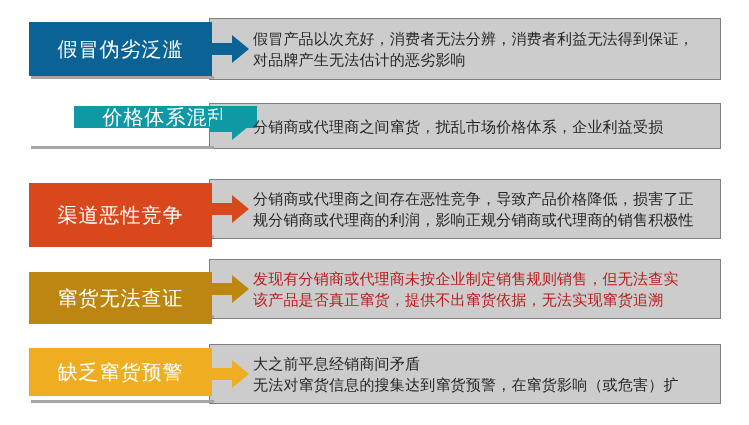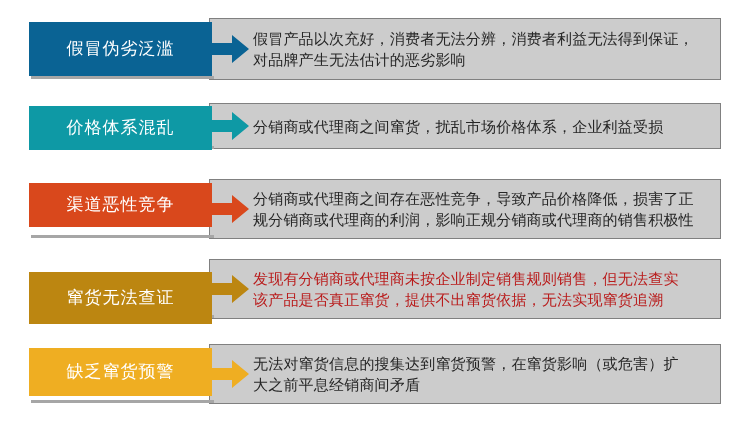--- a/index.html
+++ b/index.html
@@ -30,21 +30,21 @@
   .chip {
     position: absolute;
     left: 29px;
     top: 0;
     width: 183px;
     box-sizing: border-box;
     display: flex;
     align-items: center;
     justify-content: center;
     color: #ffffff;
-    font-size: 17px;
+    font-size: 20px;
     letter-spacing: 1px;
     line-height: 1.1;
     text-align: left;
     white-space: nowrap;
   }
   .chip-shadow {
     position: absolute;
     left: 31px;
     width: 183px;
     height: 3px;
@@ -100,36 +100,36 @@
         </svg>
       </div>
       <div class="desc" style="color: rgb(38, 38, 38); top: 28px;">
         <span class="line">假冒产品以次充好，消费者无法分辨，消费者利益无法得到保证，</span>
         <span class="line">对品牌产生无法估计的恶劣影响</span>
       </div>
     </div>
     <div class="row" style="top: 0px; height: 425px;">
       <div class="panel" style="top: 103px; height: 46px; background: rgb(204, 204, 204); border-color: rgb(128, 128, 128);"></div>
       <div class="chip-shadow" style="top: 146px; background: rgb(166, 166, 166);"></div>
-      <div class="chip" style="top: 106px; height: 44px; background: rgb(14, 153, 165);">
+      <div class="chip" style="top: 106px; height: 22px; background: rgb(14, 153, 165); margin-left: 45px;">
         <span>价格体系混乱</span>
       </div>
       <div class="arrow" style="left: 210px; top: 111px;">
         <svg viewBox="0 0 40 30" xmlns="http://www.w3.org/2000/svg">
           <path d="M0 9 L22 9 L22 1 L39 15 L22 29 L22 21 L0 21 Z" fill="#0e99a5"></path>
         </svg>
       </div>
       <div class="desc" style="color: rgb(38, 38, 38); top: 115.5px;">
         <span class="line">分销商或代理商之间窜货，扰乱市场价格体系，企业利益受损</span>
       </div>
     </div>
     <div class="row" style="top: 0px; height: 425px;">
       <div class="panel" style="top: 179px; height: 60px; background: rgb(204, 204, 204); border-color: rgb(128, 128, 128);"></div>
       <div class="chip-shadow" style="top: 235px; background: rgb(166, 166, 166);"></div>
-      <div class="chip" style="top: 183px; height: 44px; background: rgb(217, 72, 28);">
+      <div class="chip" style="top: 183px; height: 64px; background: rgb(217, 72, 28);">
         <span>渠道恶性竞争</span>
       </div>
       <div class="arrow" style="left: 210px; top: 194px;">
         <svg viewBox="0 0 40 30" xmlns="http://www.w3.org/2000/svg">
           <path d="M0 9 L22 9 L22 1 L39 15 L22 29 L22 21 L0 21 Z" fill="#d9481c"></path>
         </svg>
       </div>
       <div class="desc" style="color: rgb(38, 38, 38); top: 188px;">
         <span class="line">分销商或代理商之间存在恶性竞争，导致产品价格降低，损害了正</span>
         <span class="line">规分销商或代理商的利润，影响正规分销商或代理商的销售积极性</span>
@@ -156,17 +156,17 @@
       <div class="chip-shadow" style="top: 400px; background: rgb(166, 166, 166);"></div>
       <div class="chip" style="top: 348px; height: 48px; background: rgb(239, 174, 34);">
         <span>缺乏窜货预警</span>
       </div>
       <div class="arrow" style="left: 210px; top: 359px;">
         <svg viewBox="0 0 40 30" xmlns="http://www.w3.org/2000/svg">
           <path d="M0 9 L22 9 L22 1 L39 15 L22 29 L22 21 L0 21 Z" fill="#efae22"></path>
         </svg>
       </div>
       <div class="desc" style="color: rgb(38, 38, 38); top: 353px;">
+        <span class="line">大之前平息经销商间矛盾</span>
         <span class="line">无法对窜货信息的搜集达到窜货预警，在窜货影响（或危害）扩</span>
-        <span class="line">大之前平息经销商间矛盾</span>
       </div>
     </div>
   </div>
 
 </body></html>

